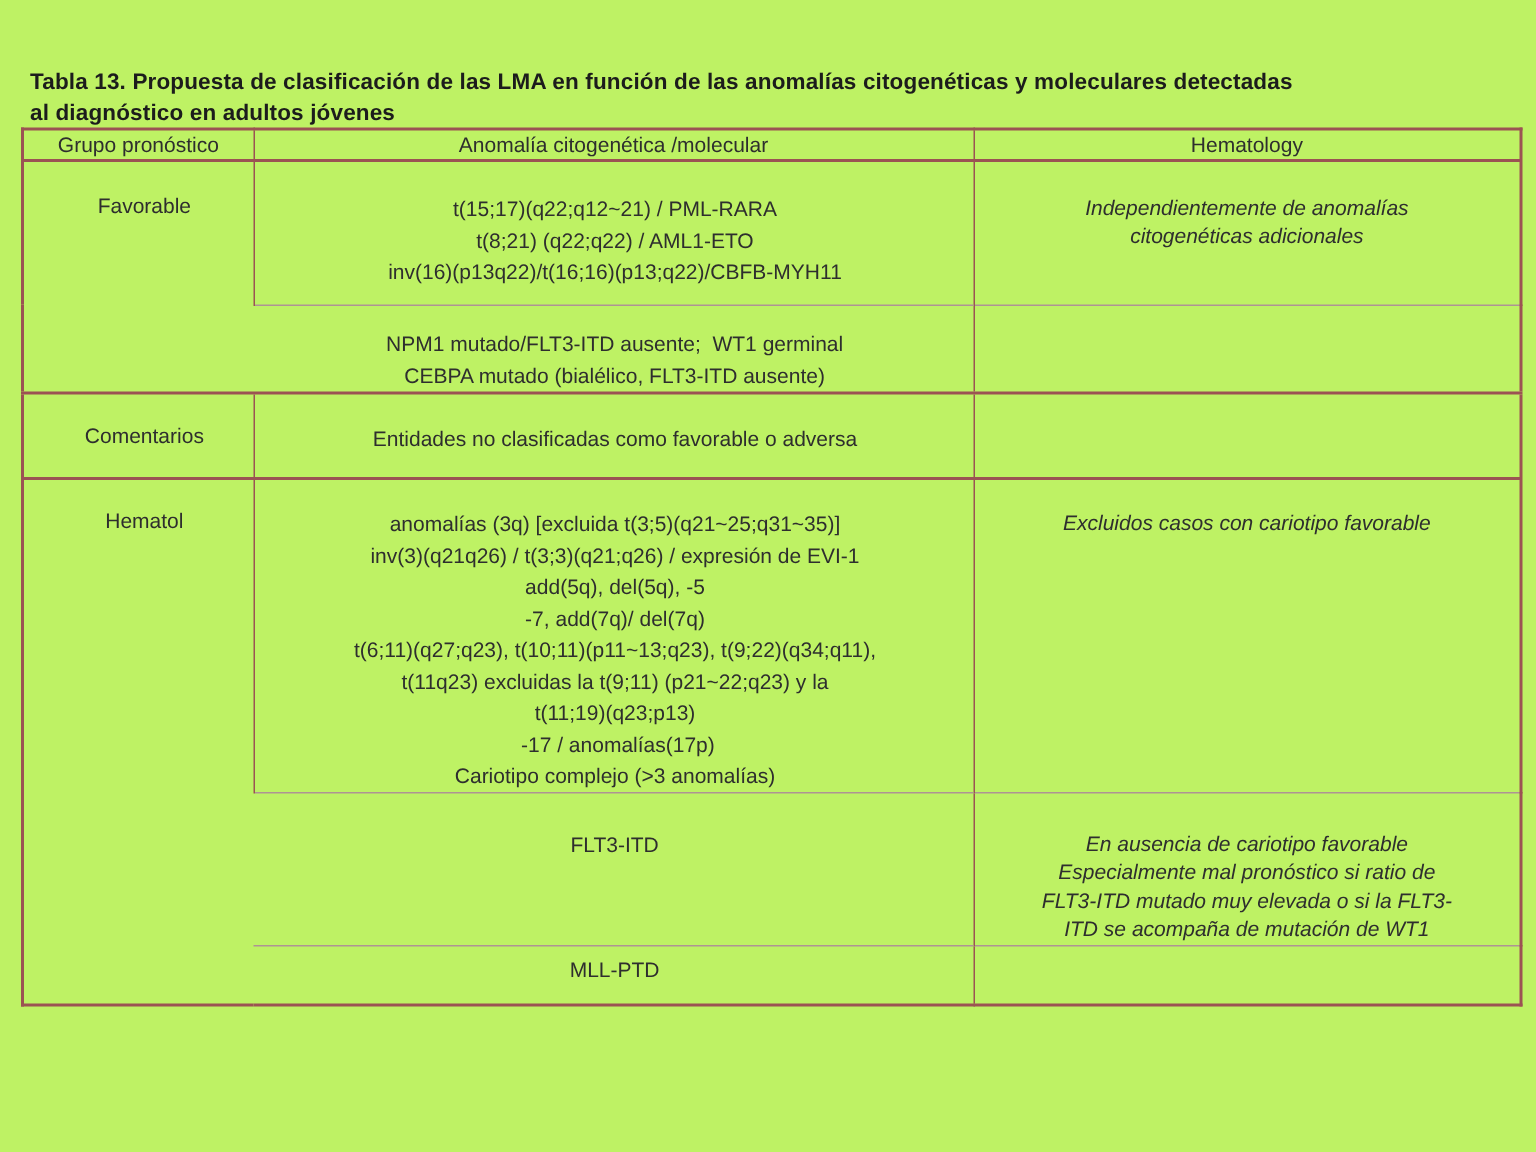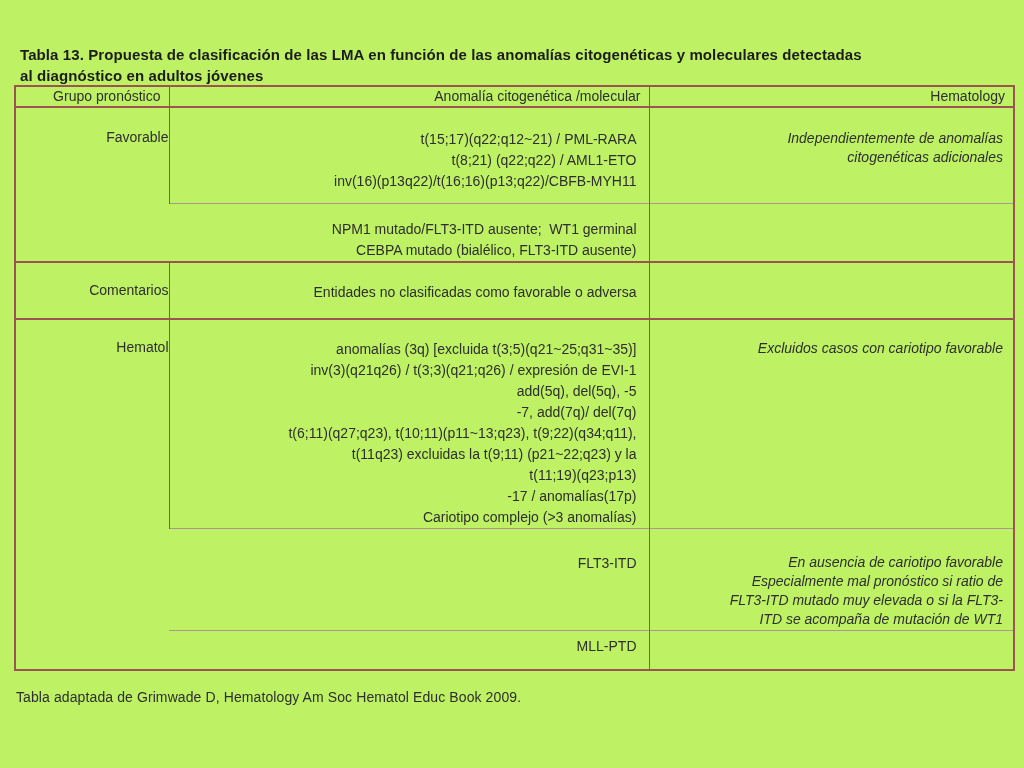--- a/index.html
+++ b/index.html
@@ -38,21 +38,21 @@
     left:14px;
     top:85px;
     width:999px;
     border-collapse:collapse;
     table-layout:fixed;
     border:2px solid var(--border);
     font-size:14px;
   }
   th,td{
     vertical-align:top;
-    text-align:right;
+    text-align:center;
     font-weight:normal;
     color:var(--text);
   }
   th{
     border-bottom:2px solid var(--border);
     height:19px;
     padding:1px 8px 2px 8px;
     font-size:14px;
     white-space:nowrap;
     overflow:hidden;
@@ -156,15 +156,14 @@
 FLT3-ITD mutado muy elevada o si la FLT3-
 ITD se acompaña de mutación de WT1</td>
       </tr>
       <tr class="r-a3 sub">
         <td class="anomaly">MLL-PTD</td>
         <td class="comment"></td>
       </tr>
     </tbody>
   </table>
 
-  <div class="footnote">Tabla adaptada de Grimwade D, Hematology Am Soc Hematol Educ Book 2009.</div>
 
 </div>
 
 </body></html>

